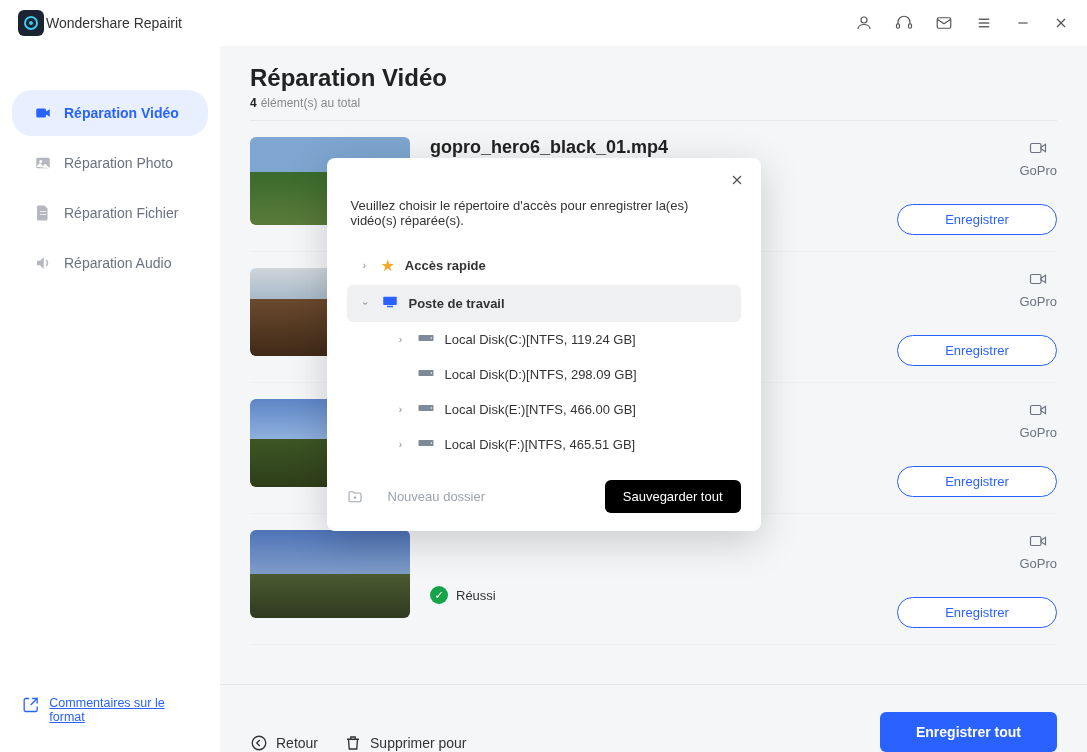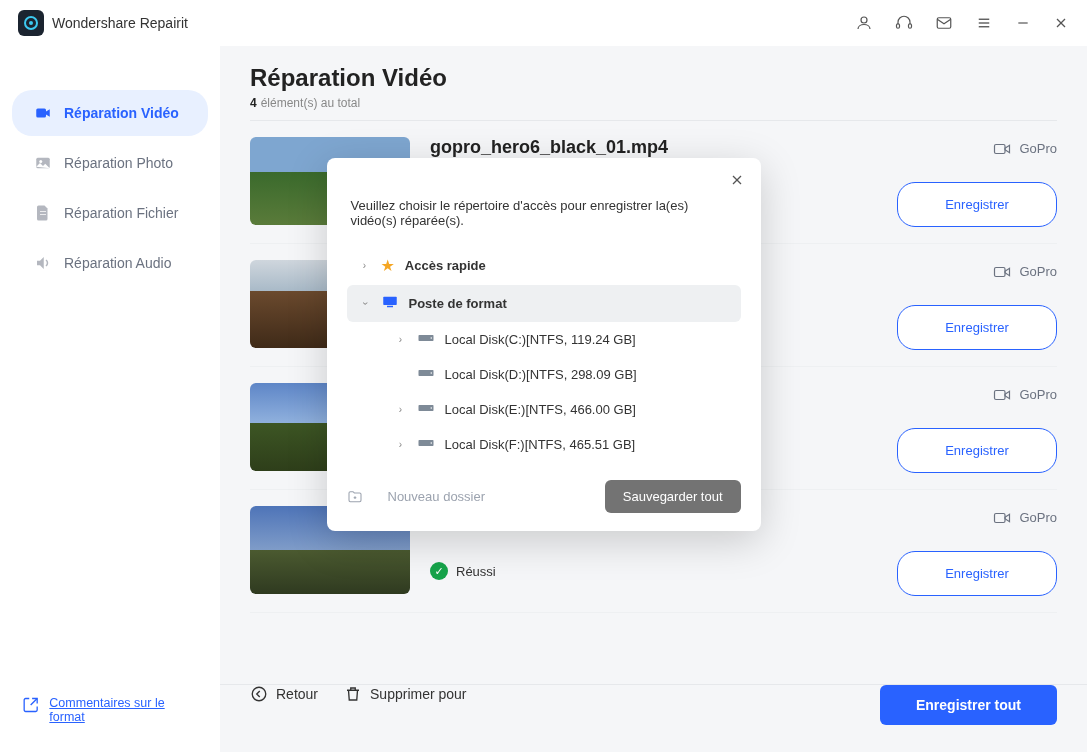--- a/index.html
+++ b/index.html
@@ -1,18 +1,18 @@
 <!DOCTYPE html>
 <html><head>
 <meta charset="utf-8">
 <style>
 * { margin: 0; padding: 0; box-sizing: border-box; font-family: -apple-system, BlinkMacSystemFont, "Segoe UI", Arial, sans-serif; }
 body { width: 1087px; height: 752px; background: #f5f6f8; overflow: hidden; position: relative; }
 .titlebar { height: 46px; display: flex; align-items: center; justify-content: space-between; padding: 0 18px; background: #fff; }
-.titlebar-left { display: flex; align-items: center; gap: 8px; }
+.titlebar-left { display: flex; align-items: center; gap: 2px; }
 .logo { width: 26px; height: 26px; background: #1b2430; border-radius: 6px; display: flex; align-items: center; justify-content: center; }
 .logo svg { width: 16px; height: 16px; }
 .app-title { font-size: 14px; color: #333; }
 .titlebar-right { display: flex; align-items: center; gap: 22px; color: #555; }
 .titlebar-right span { cursor: pointer; display:flex; align-items:center; }
 .layout { display: flex; height: calc(100% - 46px); }
 .sidebar { width: 220px; background: #fff; display: flex; flex-direction: column; padding-top: 40px; }
 .nav { flex: 1; }
 .nav-item { display: flex; align-items: center; gap: 12px; padding: 14px 22px; margin: 4px 12px; border-radius: 20px; font-size: 14px; color: #6b7280; cursor: pointer; }
 .nav-item.active { background: #e8f0ff; color: #2962ff; font-weight: 600; }
@@ -31,41 +31,41 @@
 .item { display: flex; align-items: flex-start; padding: 16px 0; border-bottom: 1px solid #eef0f2; gap: 20px; }
 .thumb { width: 160px; height: 88px; border-radius: 6px; background: linear-gradient(to bottom, #7ea6d0 0%, #7ea6d0 40%, #3a6a2c 40%, #5a7b3a 100%); flex-shrink: 0; position:relative; overflow:hidden;}
 .thumb.sky2 { background: linear-gradient(to bottom, #cfd6dd 0%, #a9bac8 35%, #6b4a2e 35%, #3f2a18 100%);}
 .thumb.sky3 { background: linear-gradient(to bottom, #5e86c7 0%, #8fb0dd 45%, #3d5624 45%, #2e3e1a 100%);}
 .thumb.sky4 { background: linear-gradient(to bottom, #4e74b8 0%, #7f9cc8 50%, #4b5a30 50%, #2f3a20 100%);}
 .item-body { flex: 1; }
 .file-name { font-size: 18px; font-weight: 600; color: #222; margin-bottom: 30px; }
 .status { display: flex; align-items: center; gap: 8px; font-size: 13px; color: #333; }
 .status-icon { width: 18px; height: 18px; border-radius: 50%; background: #16a34a; display: flex; align-items: center; justify-content: center; color: #fff; font-size: 11px; }
 .item-right { width: 200px; display: flex; flex-direction: column; align-items: flex-end; gap: 26px; padding-top: 4px;}
-.camera-label { display: flex; align-items: center; gap: 8px; color: #6b7280; font-size: 13px; }
-.save-btn { border: 1px solid #2962ff; color: #2962ff; background: #fff; border-radius: 18px; padding: 14px 0; width: 160px; font-size: 13px; cursor: pointer; text-align:center; }
-.footer { height: 68px; border-top: 1px solid #e6e8eb; display: flex; align-items: flex-start; padding: 0 30px; gap: 26px; }
+.camera-label { display: flex; align-items: center; gap: 8px; color: #6b7280; font-size: 13px; flex-direction: column; }
+.save-btn { border: 1px solid #2962ff; color: #2962ff; background: #fff; border-radius: 18px; padding: 7px 0; width: 160px; font-size: 13px; cursor: pointer; text-align:center; }
+.footer { height: 68px; border-top: 1px solid #e6e8eb; display: flex; align-items: flex-end; padding: 0 30px; gap: 26px; }
 .footer-btn { display: flex; align-items: center; gap: 8px; color: #333; font-size: 14px; cursor: pointer; }
 .footer-spacer { flex: 1; }
 .primary-btn { background: #2962ff; color: #fff; border: none; border-radius: 6px; padding: 12px 36px; font-size: 14px; font-weight: 600; cursor: pointer; }
 
 .modal-overlay { position: absolute; inset: 46px 0 0 0; display: flex; align-items: flex-start; justify-content: center; pointer-events: none;}
 .modal { margin-top: 112px; width: 434px; background: #fff; border-radius: 8px; box-shadow: 0 10px 40px rgba(0,0,0,.18); padding: 18px 20px; pointer-events: auto; position:relative;}
 .modal-close { position: absolute; top: 14px; right: 16px; cursor: pointer; color: #555; }
 .modal-msg { font-size: 13px; color: #333; padding: 22px 4px 18px; }
 .tree { border-radius: 6px; }
 .tree-row { display: flex; align-items: center; gap: 10px; padding: 10px 12px; font-size: 13px; color: #333; border-radius: 6px; cursor: pointer;}
 .tree-row .chev { width:12px; color:#888; font-size:10px; text-align:center;}
 .tree-row.selected { background: #eef0f2; }
 .tree-row.gchild { padding-left: 48px; }
 .disk-icn { color:#7e8a97; }
 .bold { font-weight: 600; }
 .modal-footer { display: flex; align-items: center; justify-content: space-between; padding-top: 18px; }
 .new-folder { display: flex; gap: 25px; color: #9ca3af; font-size: 13px; cursor: pointer; }
-.save-all-btn { background: #737373; color: #fff; border: none; border-radius: 6px; padding: 9px 18px; font-size: 13px; cursor: pointer; }
+.save-all-btn { background: #000000; color: #fff; border: none; border-radius: 6px; padding: 9px 18px; font-size: 13px; cursor: pointer; }
 </style>
 </head>
 <body>
 
 <div class="titlebar">
   <div class="titlebar-left">
     <div class="logo">
       <svg viewBox="0 0 24 24" fill="none">
           <circle cx="12" cy="12" r="9" stroke="#3cc9f0" stroke-width="3"></circle>
           <circle cx="12" cy="12" r="3" fill="#3cc9f0"></circle>
@@ -279,21 +279,21 @@
         <span class="chev">›</span>
         <span style="color:#f5a623;font-size:16px">★</span>
         <span class="bold">Accès rapide</span>
       </div>
       <div class="tree-row selected">
         <span class="chev" style="transform:rotate(90deg);display:inline-block">›</span>
         <span><svg width="18" height="14" viewBox="0 0 24 18" fill="#2962ff">
               <rect x="3" y="2" width="18" height="11" rx="1"></rect>
               <rect x="8" y="14" width="8" height="2"></rect>
             </svg></span>
-        <span class="bold">Poste de format</span>
+        <span class="bold">Poste de travail</span>
       </div>
       <div class="tree-row gchild">
         <span class="chev">›</span>
         <span class="disk-icn"><svg width="18" height="12" viewBox="0 0 24 14" fill="currentColor">
               <rect x="2" y="3" width="20" height="8" rx="1"></rect>
               <circle cx="19" cy="7" r="1" fill="#fff"></circle>
             </svg></span>
         <span>Local Disk(C:)[NTFS, 119.24  GB]</span>
       </div>
       <div class="tree-row gchild">

